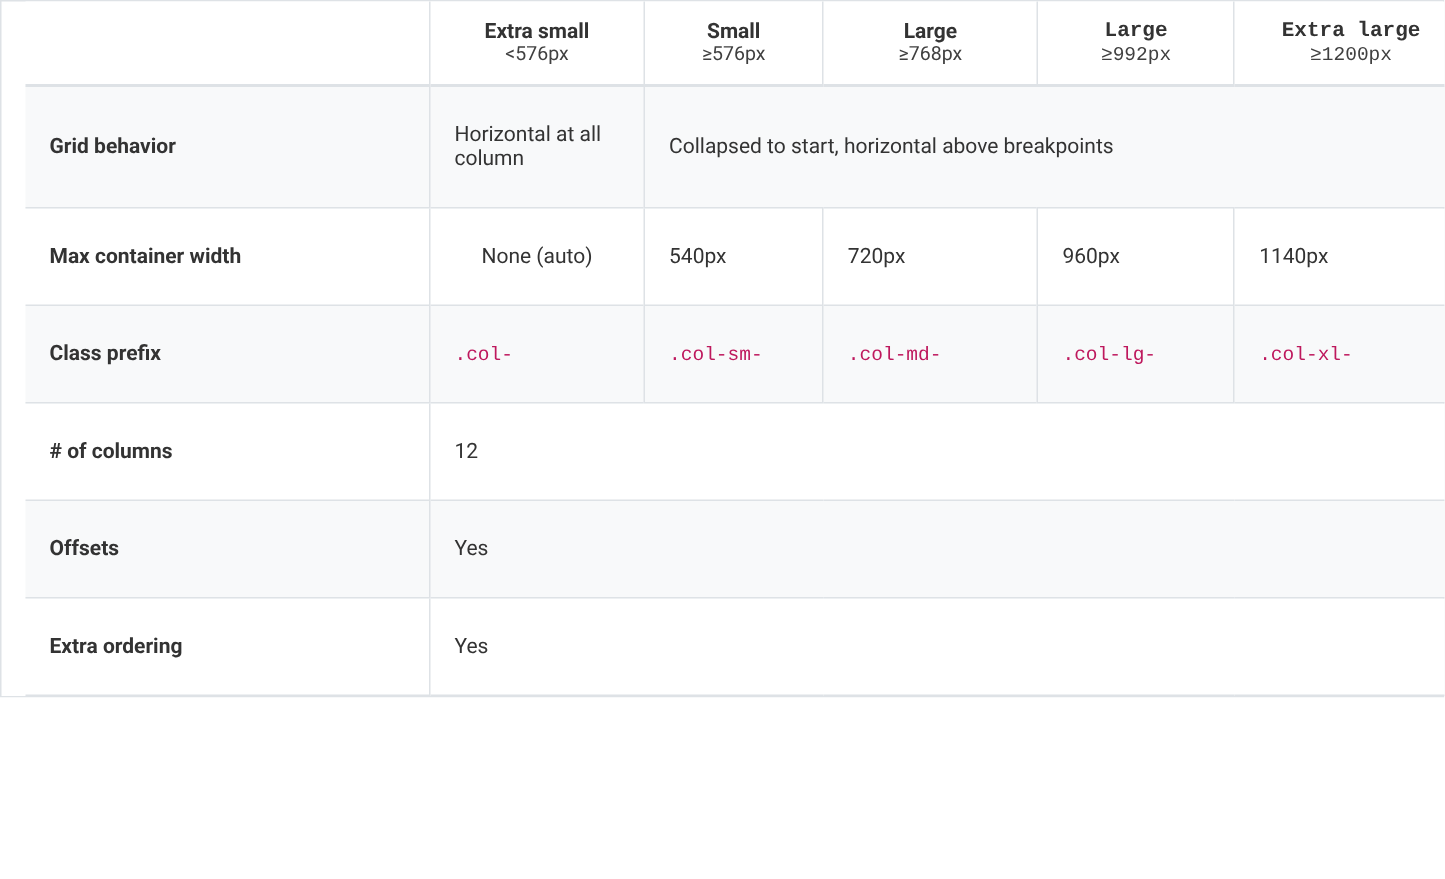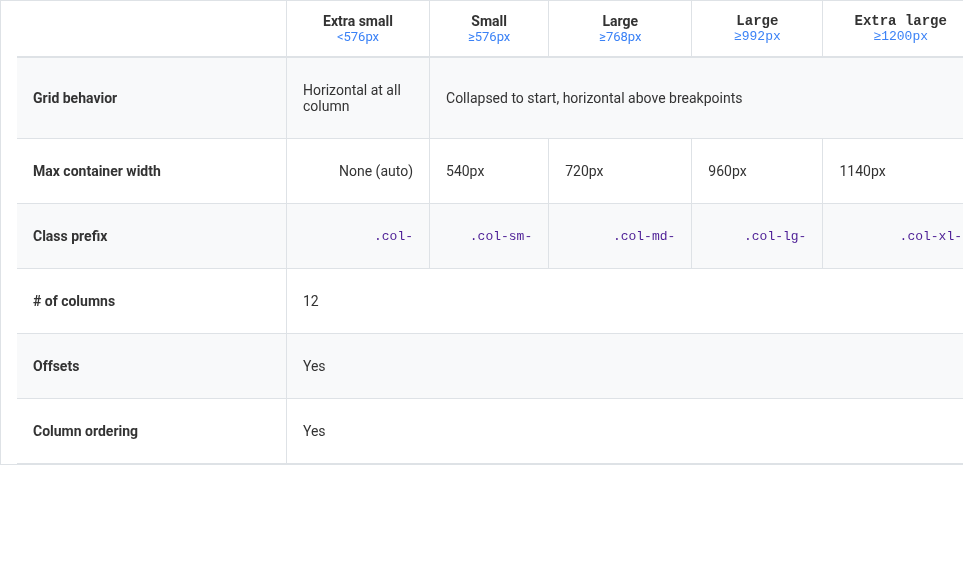--- a/index.html
+++ b/index.html
@@ -46,21 +46,21 @@
     thead th .breakpoint-label {
       display: block;
       font-weight: 700;
       font-size: 14px;
     }
 
     thead th .breakpoint-size {
       display: block;
       font-weight: 400;
       font-size: 13px;
-      color: #3b82f6;
+      color: #404040;
     }
 
     tbody tr {
       border-bottom: 1px solid #dee2e6;
     }
 
     tbody tr:nth-child(odd) {
       background-color: #f8f9fa;
     }
 
@@ -75,23 +75,23 @@
     }
 
     tbody td:first-child {
       font-weight: 700;
       width: 226px;
       white-space: nowrap;
     }
 
     tbody td.code-cell {
       font-family: "Courier New", Courier, monospace;
-      color: #4c1d95;
+      color: #be185d;
       font-size: 13px;
-      text-align: right;
+      text-align: left;
     }
 
     tbody td.center {
       text-align: left;
     }
 
     thead th:last-child,
     tbody td:last-child {
       border-right: none;
     }
@@ -138,21 +138,21 @@
       </tr>
     </thead>
     <tbody id="table-body">
     <tr>
           <td>Grid behavior</td>
           <td>Horizontal at all column</td>
           <td colspan="4">Collapsed to start, horizontal above breakpoints</td>
         </tr>
         <tr>
           <td>Max container width</td>
-          <td class="center" style="text-align: right;">None (auto)</td>
+          <td class="center" style="text-align: center;">None (auto)</td>
           <td class="center">540px</td>
           <td class="center">720px</td>
           <td class="center">960px</td>
           <td class="center">1140px</td>
         </tr>
         <tr>
           <td>Class prefix</td>
           <td class="code-cell">.col-</td>
           <td class="code-cell">.col-sm-</td>
           <td class="code-cell">.col-md-</td>
@@ -161,18 +161,18 @@
         </tr>
         <tr>
           <td># of columns</td>
           <td colspan="5">12</td>
         </tr>
         <tr>
           <td>Offsets</td>
           <td colspan="5">Yes</td>
         </tr>
         <tr>
-          <td>Column ordering</td>
+          <td>Extra ordering</td>
           <td colspan="5">Yes</td>
         </tr>
       </tbody>
   </table>
 </div>
 
 </body></html>

